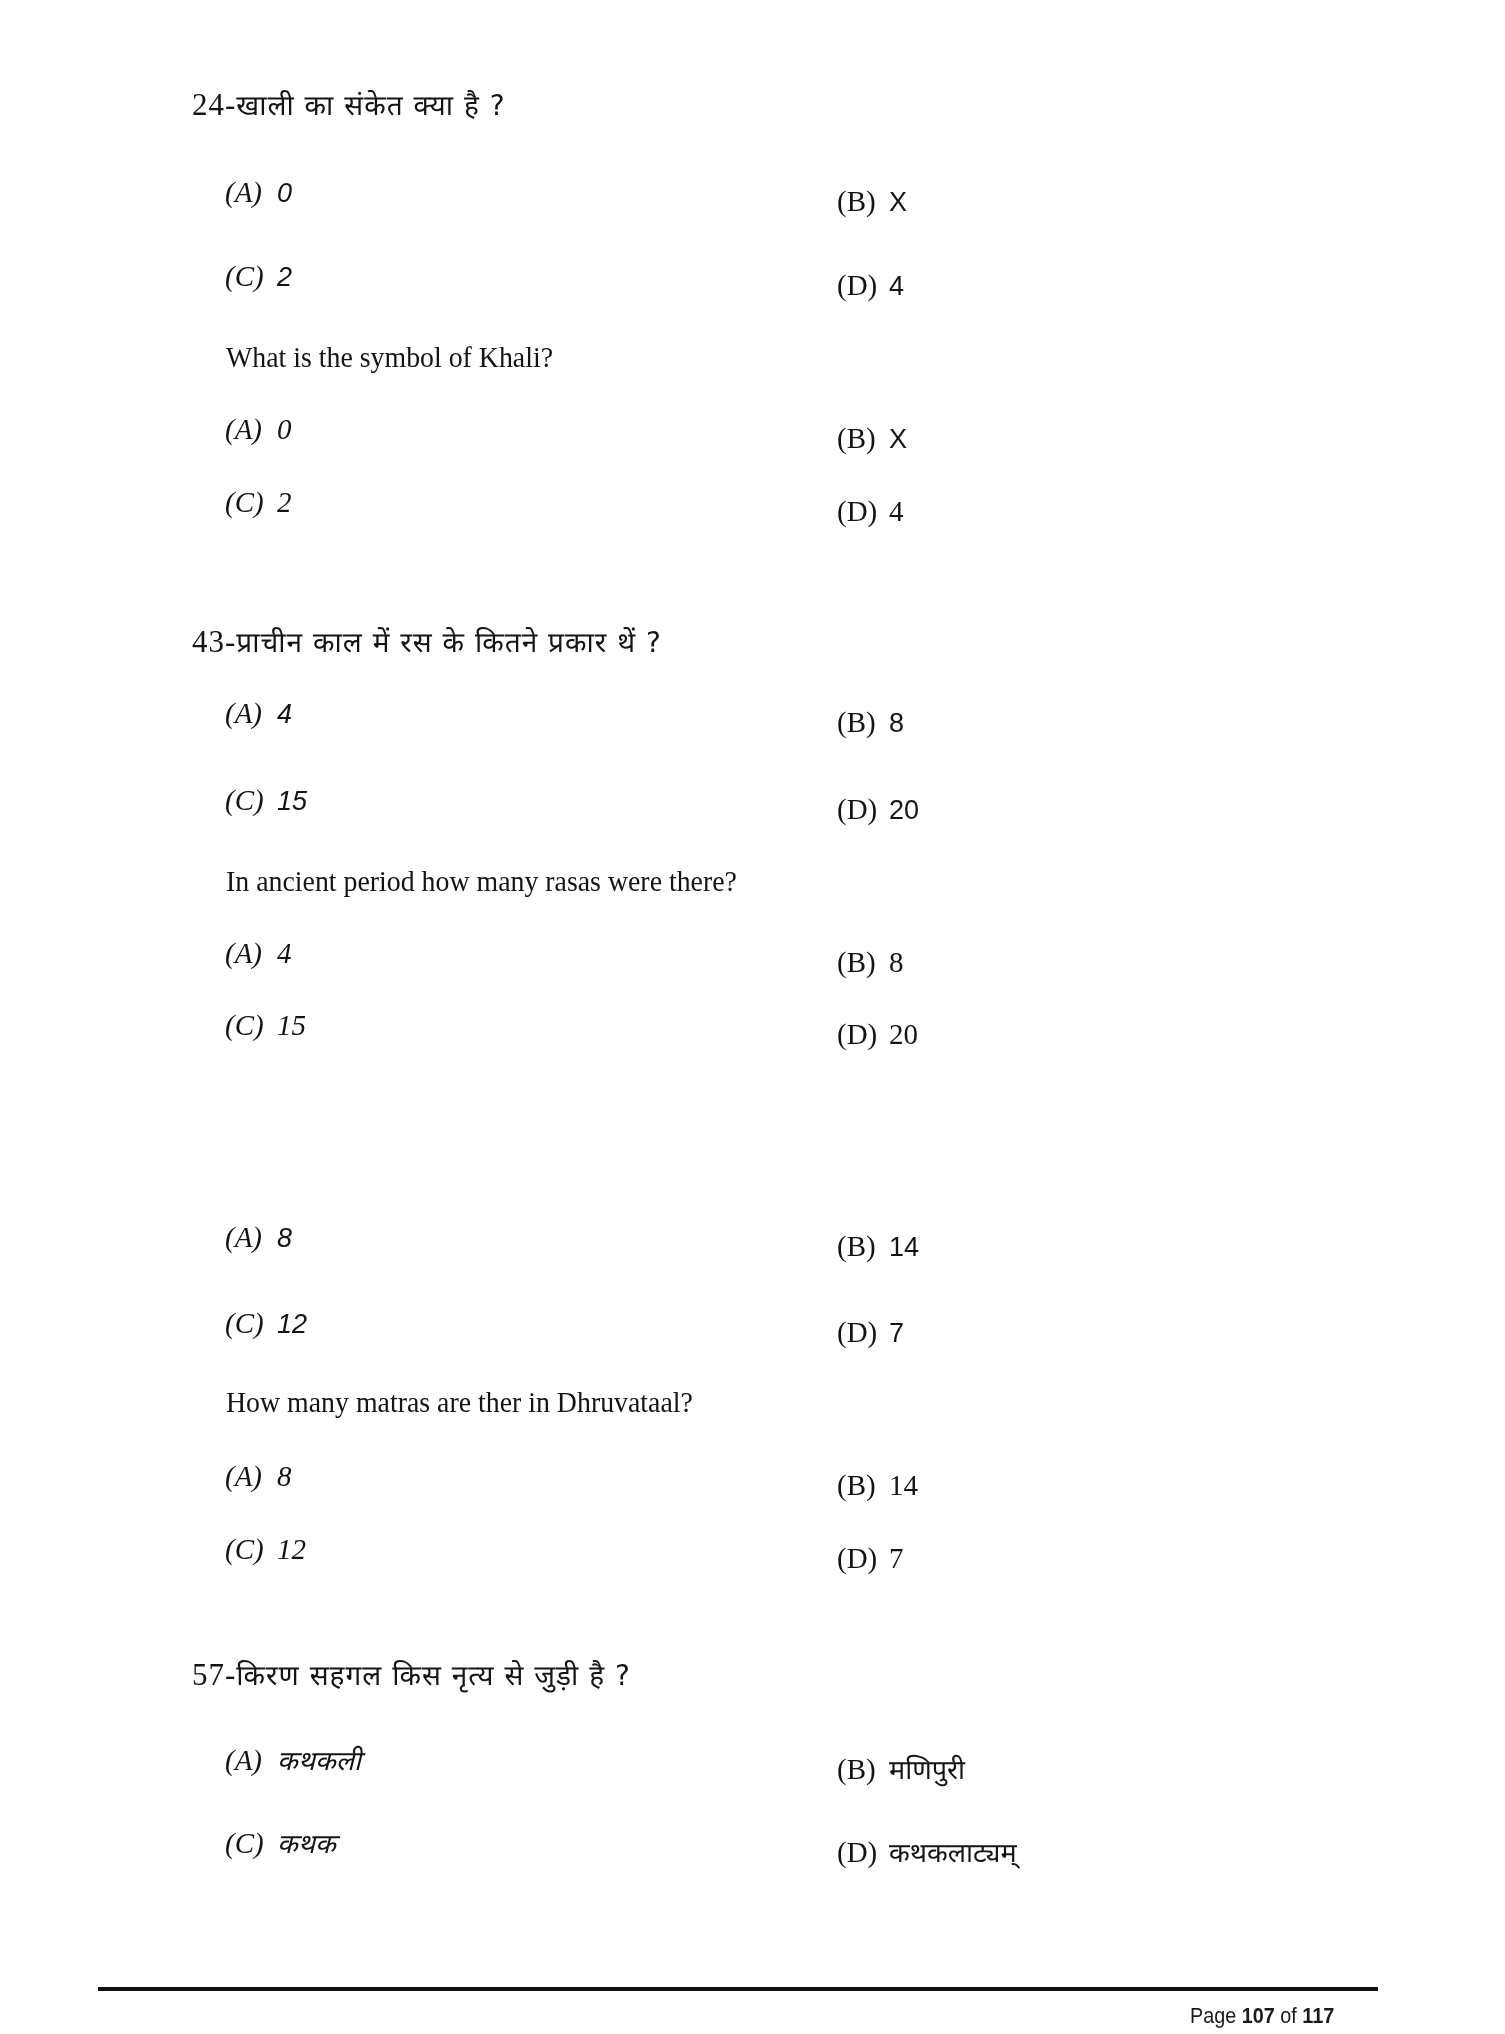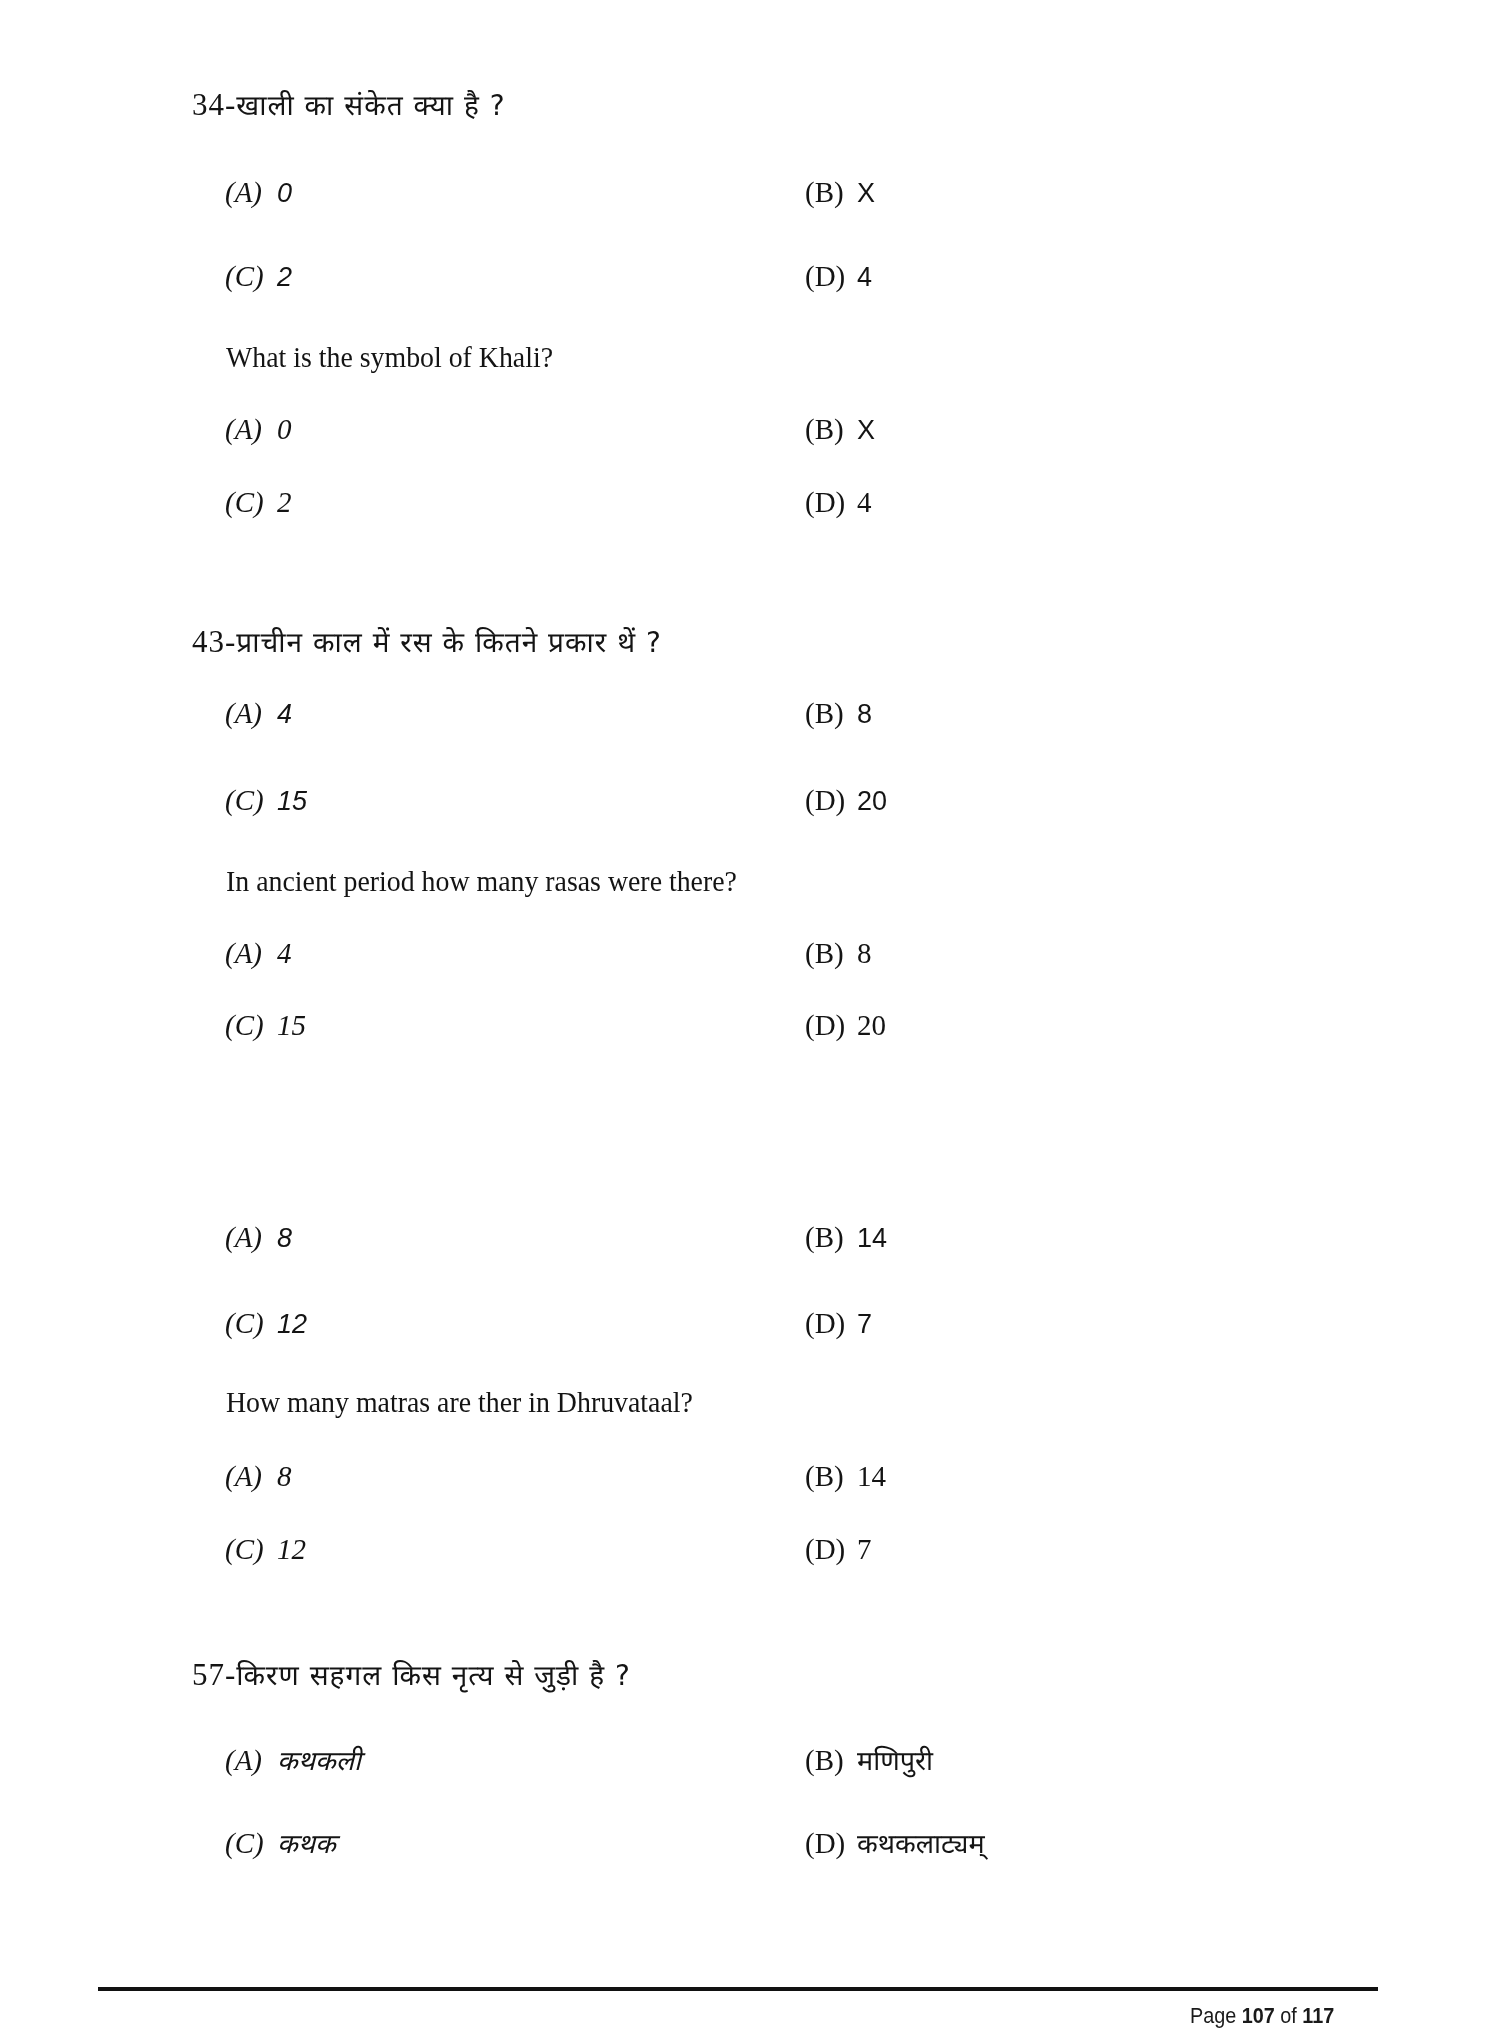--- a/index.html
+++ b/index.html
@@ -9,31 +9,31 @@
   .q-title { left: 192px; font-family: "DejaVu Sans", sans-serif; font-size: 28px; letter-spacing: 1px; transform: translateY(-50%); }
   .q-title .qnum { font-family: "Liberation Serif", serif; font-size: 31px; }
   .en-line { left: 226px; font-family: "Liberation Serif", serif; font-size: 29px; transform: translateY(-50%) scaleX(0.96); transform-origin: left center; }
   .opt { font-family: "Liberation Serif", serif; font-size: 29px; transform: translateY(-50%); }
   .opt .lbl { display: inline-block; min-width: 44px; }
   .opt .val { margin-left: 8px; }
   .opt .val.sans { font-family: "Liberation Sans", sans-serif; font-size: 27px; }
   .opt .val.serif { font-family: "Liberation Serif", serif; }
   .opt .val.deva { font-family: "DejaVu Sans", sans-serif; font-size: 27px; text-align: center; }
   .col-a { left: 225px; font-style: italic; }
-  .col-b { left: 805px; }
+  .col-b { left: 837px; margin-top: 9px; }
   .footer-rule { position: absolute; left: 98px; top: 1987px; width: 1280px; height: 4px; background: #111; }
   .footer-page { position: absolute; left: 1190px; top: 2003px; font-family: "Liberation Sans", sans-serif; font-size: 22px; color: #1a1a1a; white-space: nowrap; transform: scaleX(0.9); transform-origin: left top; }
   .footer-page b { font-weight: bold; }
 </style>
 </head>
 <body>
 
 <div class="page">
 
-  <div class="q-title" style="top:104px"><span class="qnum">34-</span><span>खाली का संकेत क्या है ?</span></div>
+  <div class="q-title" style="top:104px"><span class="qnum">24-</span><span>खाली का संकेत क्या है ?</span></div>
   <div class="opt col-a" style="top:192px"><span class="lbl">(A)</span><span class="val sans">0</span></div>
   <div class="opt col-b" style="top:192px"><span class="lbl">(B)</span><span class="val sans">X</span></div>
   <div class="opt col-a" style="top:276px"><span class="lbl">(C)</span><span class="val sans">2</span></div>
   <div class="opt col-b" style="top:276px"><span class="lbl">(D)</span><span class="val sans">4</span></div>
 
   <div class="en-line" style="top:357px">What is the symbol of Khali?</div>
   <div class="opt col-a" style="top:429px"><span class="lbl">(A)</span><span class="val serif">0</span></div>
   <div class="opt col-b" style="top:429px"><span class="lbl">(B)</span><span class="val sans">X</span></div>
   <div class="opt col-a" style="top:502px"><span class="lbl">(C)</span><span class="val serif">2</span></div>
   <div class="opt col-b" style="top:502px"><span class="lbl">(D)</span><span class="val serif">4</span></div>

